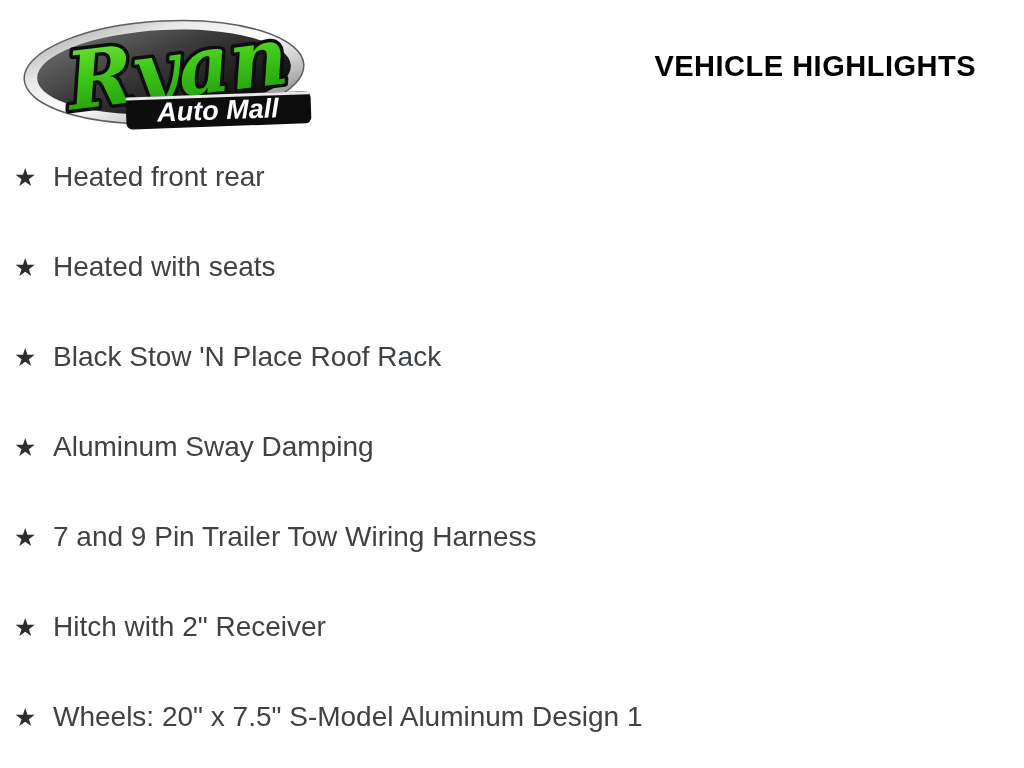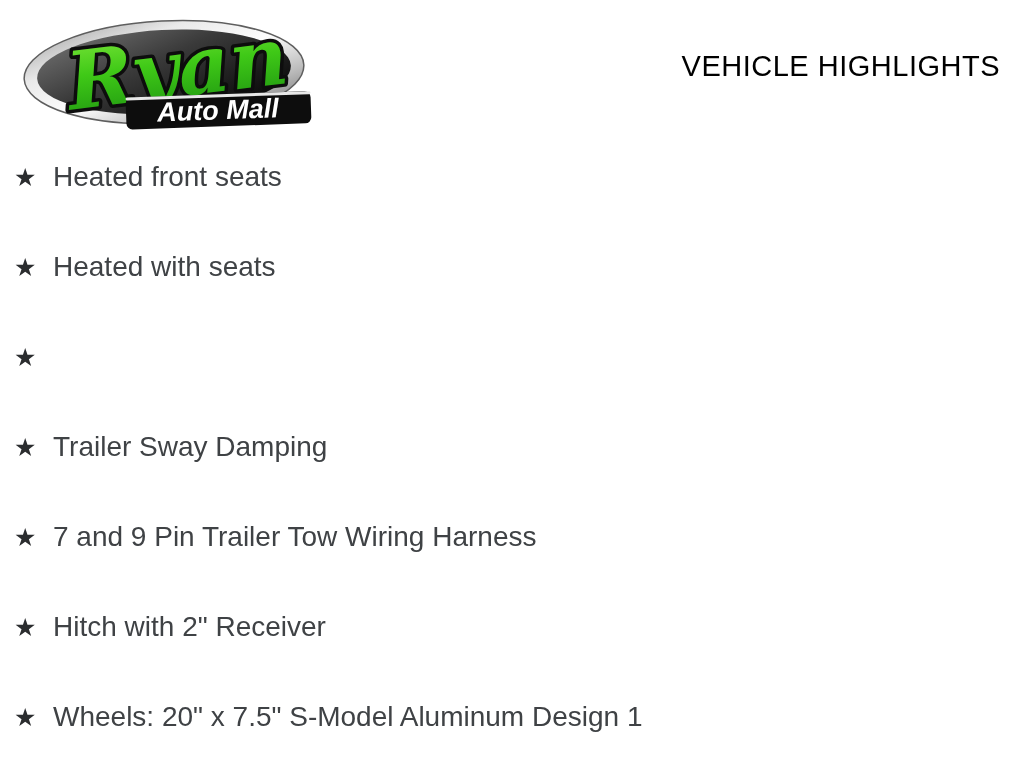--- a/index.html
+++ b/index.html
@@ -19,23 +19,23 @@
     position: absolute;
     left: 14px;
     top: 6px;
     width: 300px;
     height: 124px;
   }
 
   .page-title {
     position: absolute;
     top: 50px;
-    right: 24px;
+    right: 48px;
     font-size: 29px;
-    font-weight: normal;
+    font-weight: bold;
     letter-spacing: 0.5px;
     color: #000000;
     white-space: nowrap;
   }
 
   
   .highlights {
     position: absolute;
     left: 14px;
     top: 132px;
@@ -102,32 +102,33 @@
         <text x="204" y="113" text-anchor="middle" font-family="'Liberation Sans', sans-serif" font-style="italic" font-weight="bold" font-size="27" fill="#ffffff" stroke="#0d0d0d" stroke-width="3" paint-order="stroke" stroke-linejoin="round">Auto Mall</text>
       </g>
     </svg>
   </div>
 
   <h1 class="page-title">VEHICLE HIGHLIGHTS</h1>
 
   <ul class="highlights">
     <li>
       <span class="star">★</span>
-      <span class="item-text">Heated front seats</span>
+      <span class="item-text">Heated front rear</span>
     </li>
     <li>
       <span class="star">★</span>
       <span class="item-text">Heated with seats</span>
     </li>
     <li>
       <span class="star">★</span>
+      <span class="item-text">Black Stow 'N Place Roof Rack</span>
     </li>
     <li>
       <span class="star">★</span>
-      <span class="item-text">Trailer Sway Damping</span>
+      <span class="item-text">Aluminum Sway Damping</span>
     </li>
     <li>
       <span class="star">★</span>
       <span class="item-text">7 and 9 Pin Trailer Tow Wiring Harness</span>
     </li>
     <li>
       <span class="star">★</span>
       <span class="item-text">Hitch with 2" Receiver</span>
     </li>
     <li>

